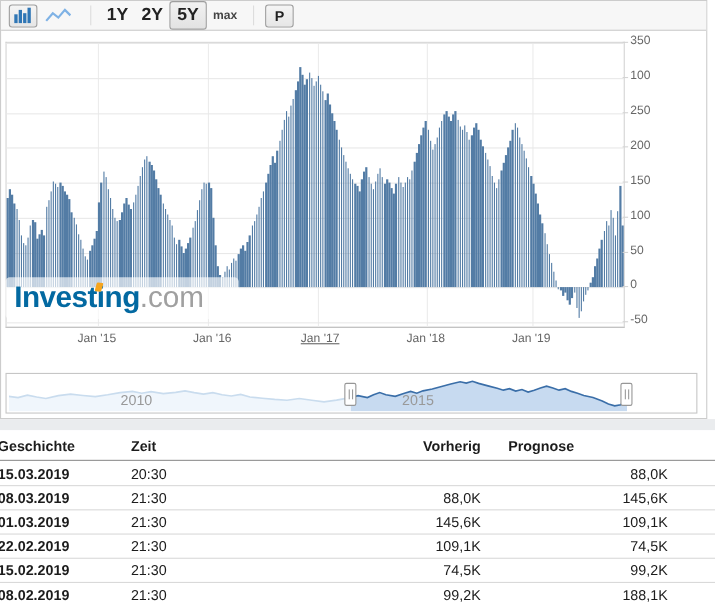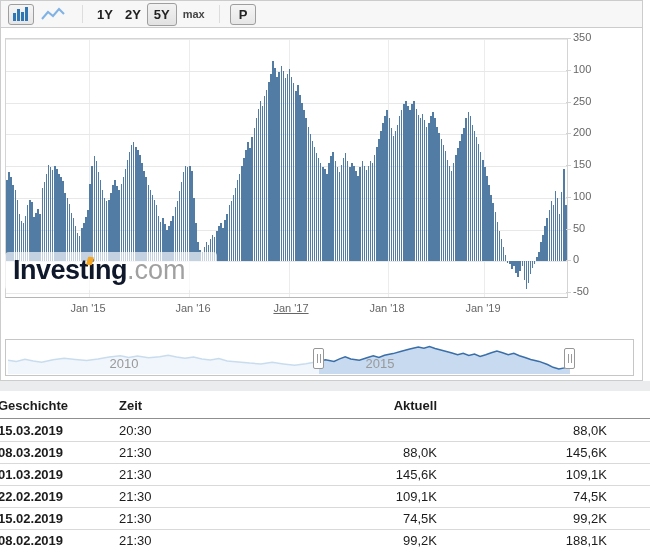--- a/index.html
+++ b/index.html
@@ -10,38 +10,38 @@
   #toolbar{position:absolute;left:1px;top:1px;width:641px;height:27px;background:#f7f7f7;
            border-bottom:1px solid #ccc;display:flex;align-items:center;padding-left:7px;box-sizing:border-box;}
   .tb-btn{display:inline-flex;align-items:flex-end;justify-content:center;box-sizing:border-box;cursor:pointer;}
   .boxed{border:1px solid #9e9e9e;border-radius:3px;background:linear-gradient(#f5f5f5,#e6e6e6);}
   #btn-bartype{width:26px;height:21px;padding:3px 4px;margin-right:6px;}
   .bars-ico{display:flex;align-items:flex-end;height:14px;}
   .bars-ico i{display:block;width:3px;margin-right:1px;background:#2f76b5;}
   #btn-linetype{width:26px;height:21px;border:none;background:none;align-items:center;margin-right:8px;}
   .sep{width:1px;height:18px;background:#ddd;margin:0 8px;}
   .range-btn{border:none;background:none;font-family:"Liberation Sans",sans-serif;font-weight:bold;
-             font-size:13px;color:#222;padding:3px 6px;cursor:pointer;}
+             font-size:16px;color:#222;padding:3px 6px;cursor:pointer;}
   .range-btn.sel{border:1px solid #9e9e9e;border-radius:3px;background:linear-gradient(#f2f2f2,#e2e2e2);}
   .range-btn.small{font-size:11px;color:#444;}
   #btn-p{font-weight:bold;font-size:13px;color:#222;padding:2px 8px;margin-left:2px;
          font-family:"Liberation Sans",sans-serif;cursor:pointer;}
   
   #plot{position:absolute;left:5px;top:38px;width:561px;height:258px;
         border:1px solid #d4d4d4;border-bottom:1px solid #b5b5b5;box-sizing:content-box;background:#fff;}
   .hgrid{position:absolute;left:0;right:0;height:1px;background:#e8e8e8;}
   .vgrid{position:absolute;top:0;bottom:0;width:1px;background:#ececec;}
   .bar{position:absolute;}
   .ylab{position:absolute;font-size:11px;color:#666;left:573px;width:40px;}
   .ytick{position:absolute;left:566px;width:5px;height:1px;background:#d4d4d4;}
   .xlab{position:absolute;top:302px;width:56px;text-align:center;font-size:11px;color:#666;}
   
   #watermark{position:absolute;left:5px;top:252px;width:212px;height:38px;background:rgba(255,255,255,0.65);
              border-radius:4px;line-height:37px;padding-left:8px;box-sizing:border-box;white-space:nowrap;}
-  #watermark .brand{font-size:27px;font-weight:bold;color:#0f172a;letter-spacing:-0.5px;}
+  #watermark .brand{font-size:27px;font-weight:bold;color:#0369a1;letter-spacing:-0.5px;}
   #watermark .suffix{font-size:27px;color:#a0a0a0;}
   #wm-dot{position:absolute;left:82px;top:5px;width:6px;height:8px;background:#f6a51e;
           border-radius:1px;transform:skewX(-10deg) rotate(6deg);}
   
   #nav-box{position:absolute;left:5px;top:339px;width:629px;height:37px;border:1px solid #c6c6c6;box-sizing:border-box;background:#fff;}
   #nav-series{position:absolute;left:8px;top:341px;width:562px;height:33px;}
   .clipL{position:absolute;left:0;top:0;height:33px;overflow:hidden;}
   .clipR{position:absolute;top:0;height:33px;overflow:hidden;}
   .clipR svg{position:absolute;top:0;}
   .nav-year{position:absolute;top:356px;width:60px;text-align:center;font-size:13px;color:#999;}
@@ -432,21 +432,22 @@
       <i></i>
       <i></i>
     </div>
 
   <div id="gap-band"></div>
 
   <div id="thead" class="tgrid">
     <span>Geschichte</span>
     <span>Zeit</span>
     <span></span>
-    <span class="c-r">Aktuell</span>
+    <span class="c-r">Vorherig</span>
+    <span class="c-r">Prognose</span>
     <span></span>
   </div>
   <div id="tbody">
       <div class="trow tgrid">
         <span class="c-date">15.03.2019</span>
         <span>20:30</span>
         <span></span>
         <span class="c-r"></span>
         <span class="c-r"></span>
         <span class="c-r">88,0K</span>

